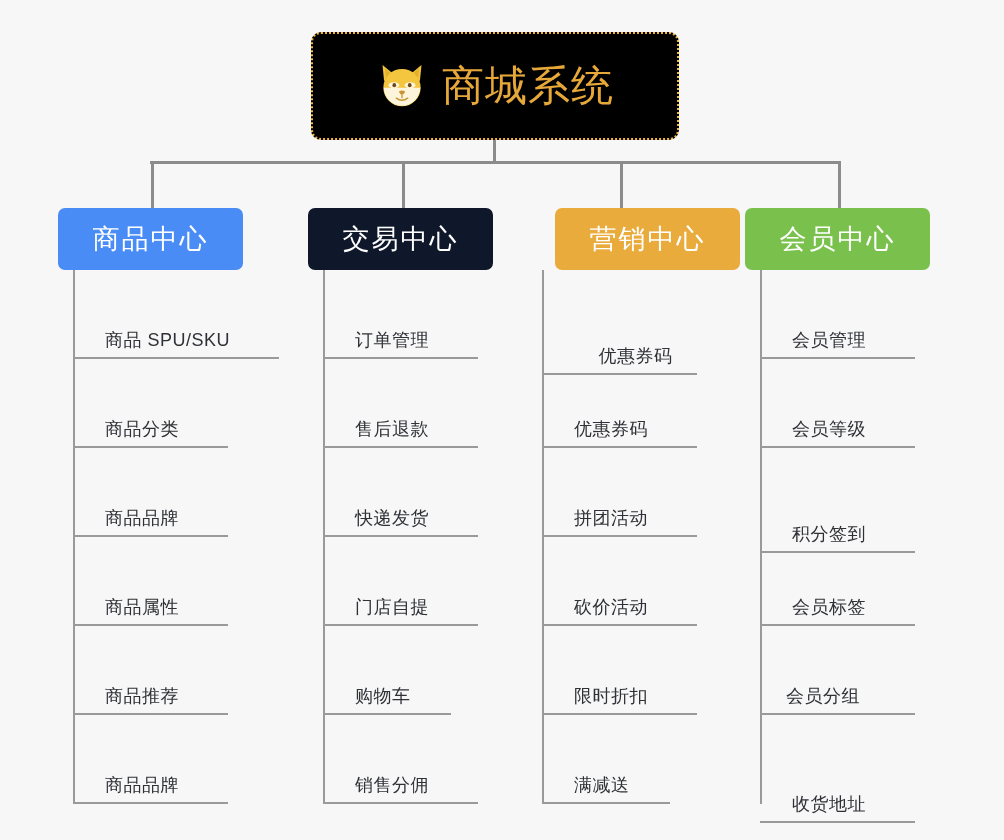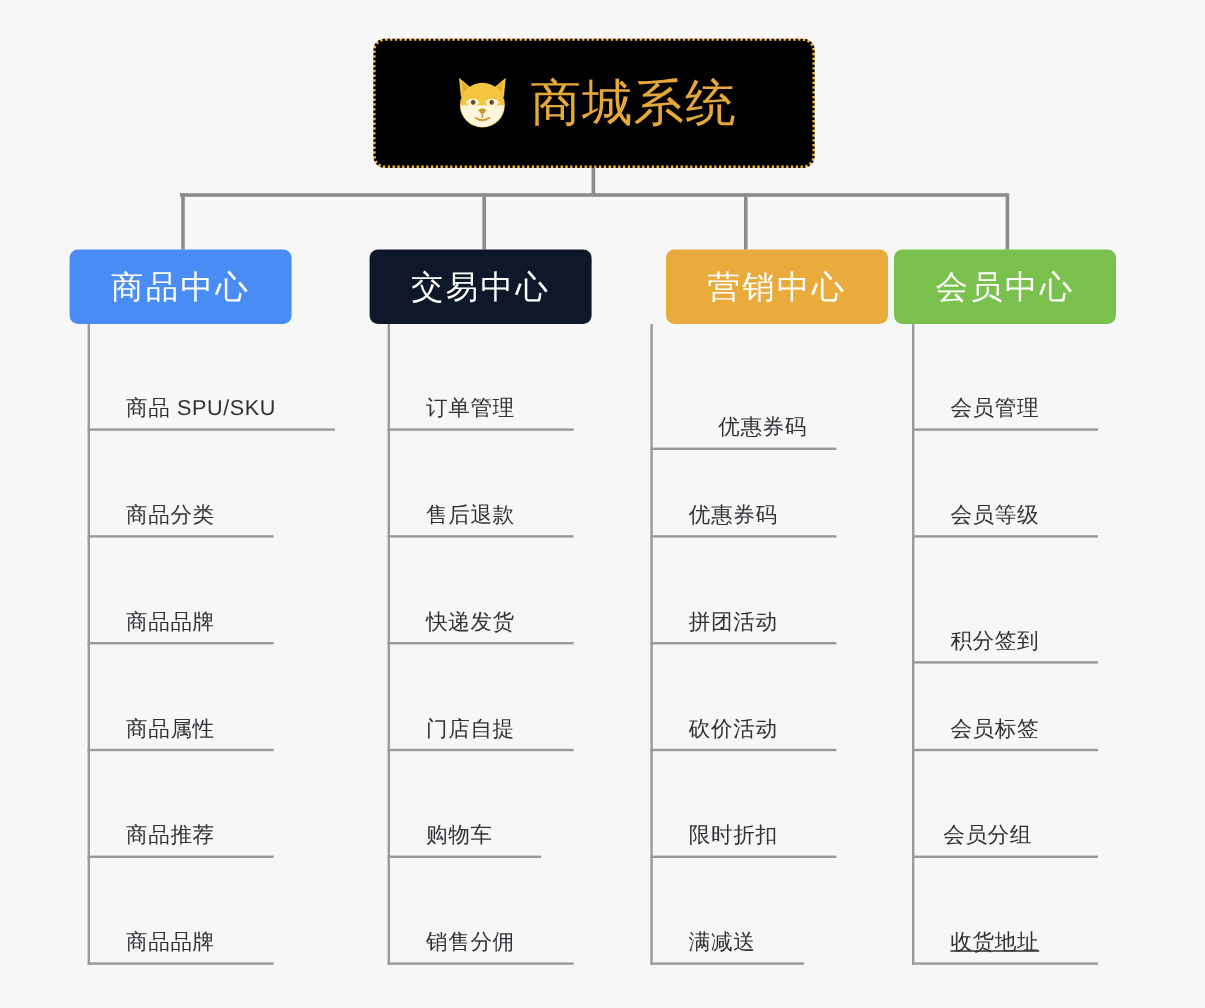--- a/index.html
+++ b/index.html
@@ -237,19 +237,19 @@
         </div>
         <div class="leaf" style="top: 194px; width: 155px;">
           <span class="leaf-label">积分签到</span>
         </div>
         <div class="leaf" style="top: 267px; width: 155px;">
           <span class="leaf-label">会员标签</span>
         </div>
         <div class="leaf" style="top: 356px; width: 155px; padding-left: 26px;">
           <span class="leaf-label">会员分组</span>
         </div>
-        <div class="leaf" style="top: 445px; width: 155px; text-decoration: underline;">
+        <div class="leaf" style="top: 464px; width: 155px;">
           <span class="leaf-label">收货地址</span>
         </div>
       </div>
     </div>
 
 </div>
 
 </body></html>

